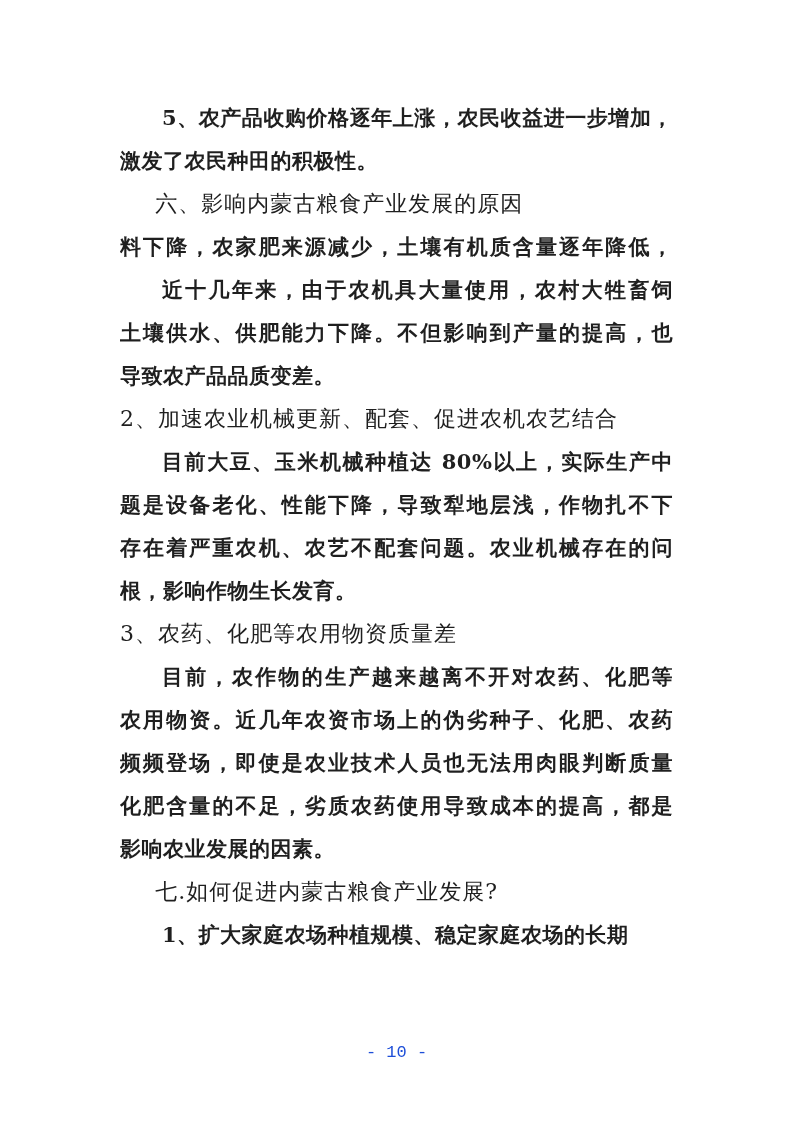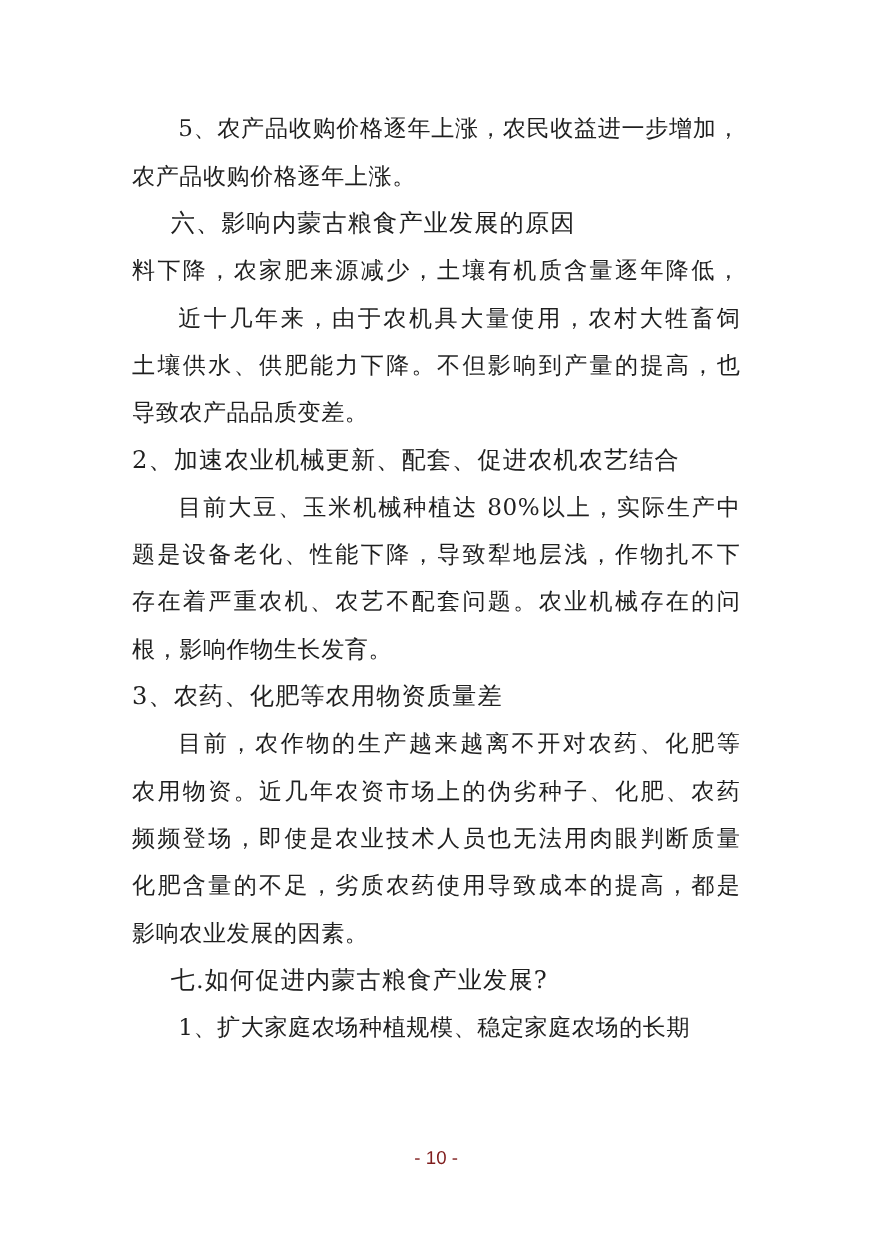--- a/index.html
+++ b/index.html
@@ -26,20 +26,21 @@
   .line {
     font-size: 21px;
     height: 43px;
     line-height: 43px;
     letter-spacing: 0.5px;
     text-align: justify;
     text-align-last: justify;
     text-justify: inter-character;
     overflow: hidden;
     white-space: normal;
+    font-weight: bold;
   }
   .line.last {
     text-align-last: left;
   }
   .line.indent {
     text-indent: 2em;
   }
   .heading .line,
   .subheading .line {
     font-weight: 400;
@@ -50,34 +51,34 @@
   }
   .heading .line.indent {
     text-indent: 1.6em;
   }
   .footer {
     position: absolute;
     left: 0;
     right: 0;
     top: 1043px;
     text-align: center;
-    font-family: Liberation Sans, sans-serif;
+    font-family: Liberation Mono, monospace;
     font-size: 17px;
-    color: #7f1d1d;
+    color: #1d4ed8;
   }
 </style>
 </head>
 <body>
 
 <div class="page">
   <div class="content">
 
   <div class="block paragraph">
         <div class="line indent">5、农产品收购价格逐年上涨，农民收益进一步增加，</div>
-        <div class="line last">农产品收购价格逐年上涨。</div>
+        <div class="line last">激发了农民种田的积极性。</div>
       </div>
       <div class="block heading">
         <div class="line last indent">六、影响内蒙古粮食产业发展的原因</div>
       </div>
       <div class="block paragraph">
         <div class="line">料下降，农家肥来源减少，土壤有机质含量逐年降低，</div>
         <div class="line indent">近十几年来，由于农机具大量使用，农村大牲畜饲</div>
         <div class="line">土壤供水、供肥能力下降。不但影响到产量的提高，也</div>
         <div class="line last">导致农产品品质变差。</div>
       </div>

